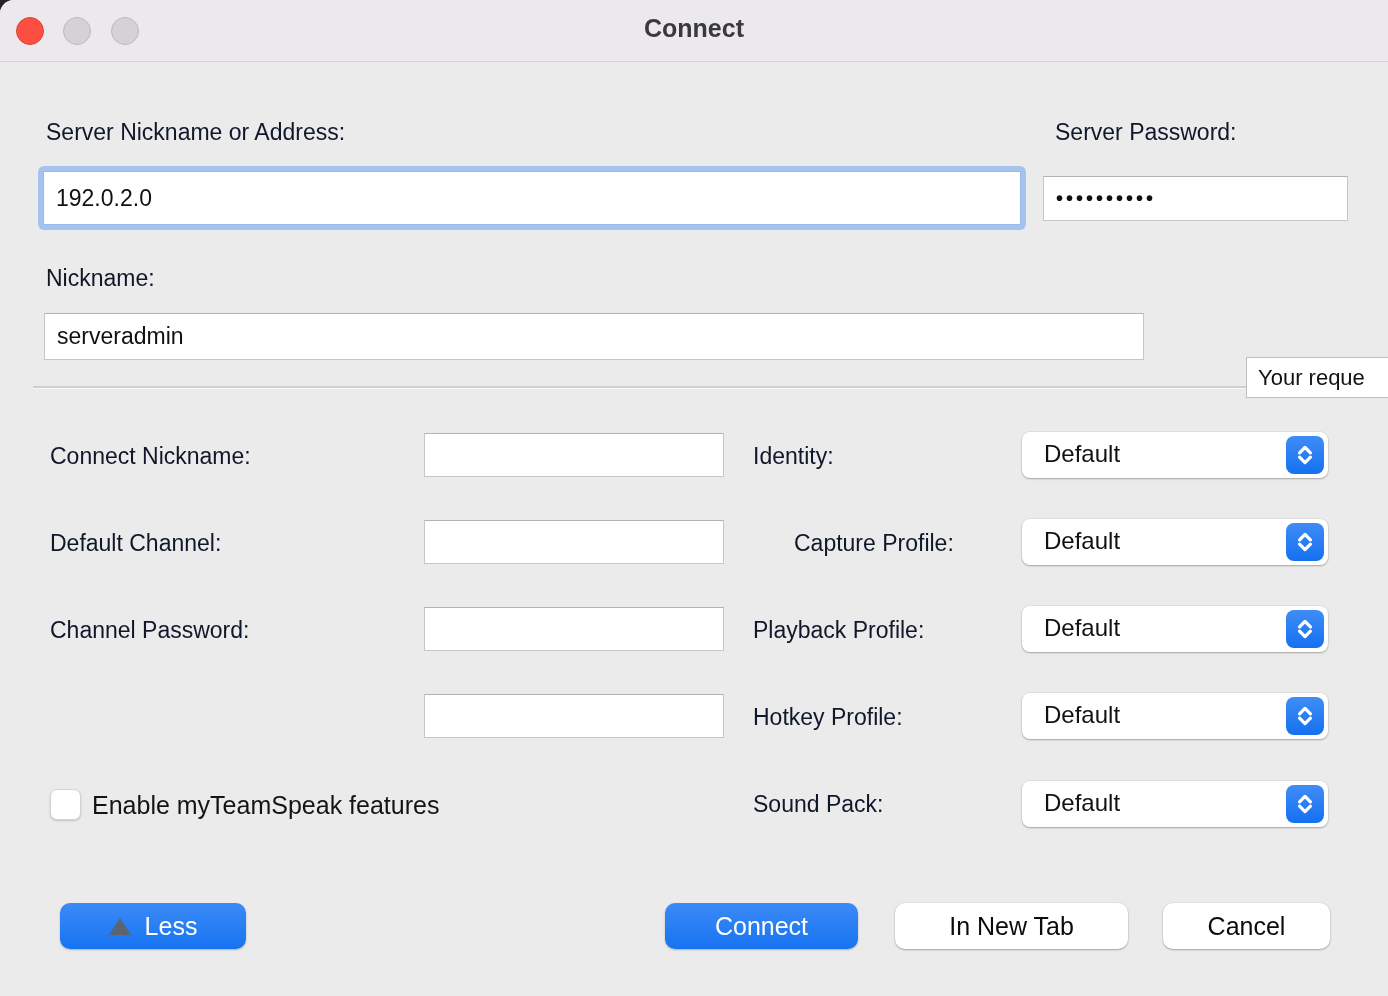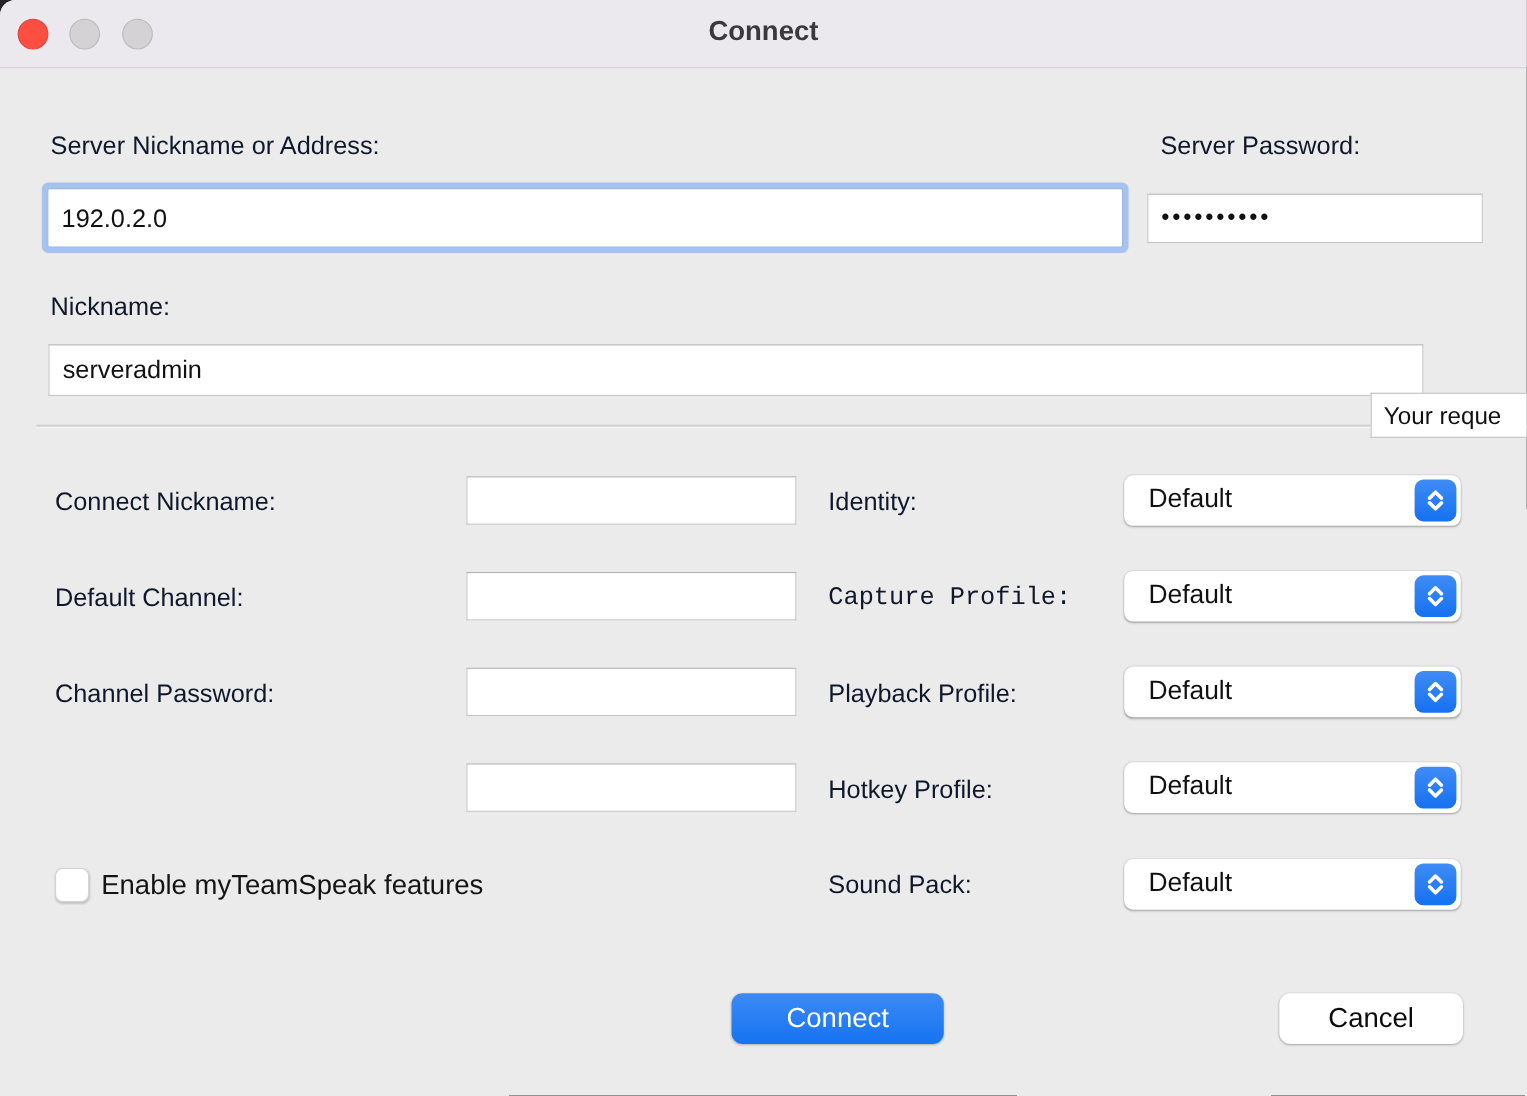--- a/index.html
+++ b/index.html
@@ -133,42 +133,42 @@
     <div class="title">Connect</div>
   </div>
 
   <div class="lbl" style="left:46px; top:119px;">Server Nickname or Address:</div>
   <input class="tinput focused" style="left: 43px; top: 171px; width: 978px; height: 54px;" value="192.0.2.0">
 
   <div class="lbl" style="left:1044px; top:119px;margin-left:11px;">Server Password:</div>
   <input class="tinput pw" style="left: 1043px; top: 176px; width: 305px; height: 45px;" value="••••••••••">
 
   <div class="lbl" style="left:46px; top:265px;">Nickname:</div>
-  <input class="tinput" style="left: 44px; top: 313px; width: 1250px; height: 47px;" value="serveradmin">
+  <input class="tinput" style="left: 44px; top: 313px; width: 1100px; height: 47px;" value="serveradmin">
 
   <div class="sep"></div>
 
   <div class="tooltip">Your reque</div>
 
   <div class="lbl" style="left:50px; top:443px;">Connect Nickname:</div>
   <input class="tinput" style="left: 424px; top: 433px; width: 300px; height: 44px;" value="">
   <div class="lbl" style="left:753px; top:443px;">Identity:</div>
   <div class="popup" style="left:1022px; top:432px;">
     <span class="val">Default</span>
     <span class="chev">
       <svg viewBox="0 0 24 24" fill="none" stroke="#fff" stroke-width="3" stroke-linecap="round" stroke-linejoin="round">
         <polyline points="7,10 12,5 17,10"></polyline>
           <polyline points="7,14 12,19 17,14"></polyline>
       </svg>
     </span>
   </div>
 
   <div class="lbl" style="left:50px; top:530px;">Default Channel:</div>
   <input class="tinput" style="left: 424px; top: 520px; width: 300px; height: 44px;" value="">
-  <div class="lbl" style="left:753px; top:530px;font-family:Liberation Mono, monospace;">Capture Profile:</div>
+  <div class="lbl" style="left:794px; top:530px;">Capture Profile:</div>
   <div class="popup" style="left:1022px; top:519px;">
     <span class="val">Default</span>
     <span class="chev">
       <svg viewBox="0 0 24 24" fill="none" stroke="#fff" stroke-width="3" stroke-linecap="round" stroke-linejoin="round">
         <polyline points="7,10 12,5 17,10"></polyline>
           <polyline points="7,14 12,19 17,14"></polyline>
       </svg>
     </span>
   </div>
 
@@ -203,20 +203,27 @@
   <div class="popup" style="left:1022px; top:781px;">
     <span class="val">Default</span>
     <span class="chev">
       <svg viewBox="0 0 24 24" fill="none" stroke="#fff" stroke-width="3" stroke-linecap="round" stroke-linejoin="round">
         <polyline points="7,10 12,5 17,10"></polyline>
           <polyline points="7,14 12,19 17,14"></polyline>
       </svg>
     </span>
   </div>
 
+  <button class="btn blue btn-less">
+    <span class="tri-up"></span>
+    <span>Less</span>
+  </button>
   <button class="btn blue btn-connect">
     <span>Connect</span>
   </button>
+  <button class="btn white btn-newtab">
+    <span>In New Tab</span>
+  </button>
   <button class="btn white btn-cancel">
     <span>Cancel</span>
   </button>
 
 </div>
 
 </body></html>

